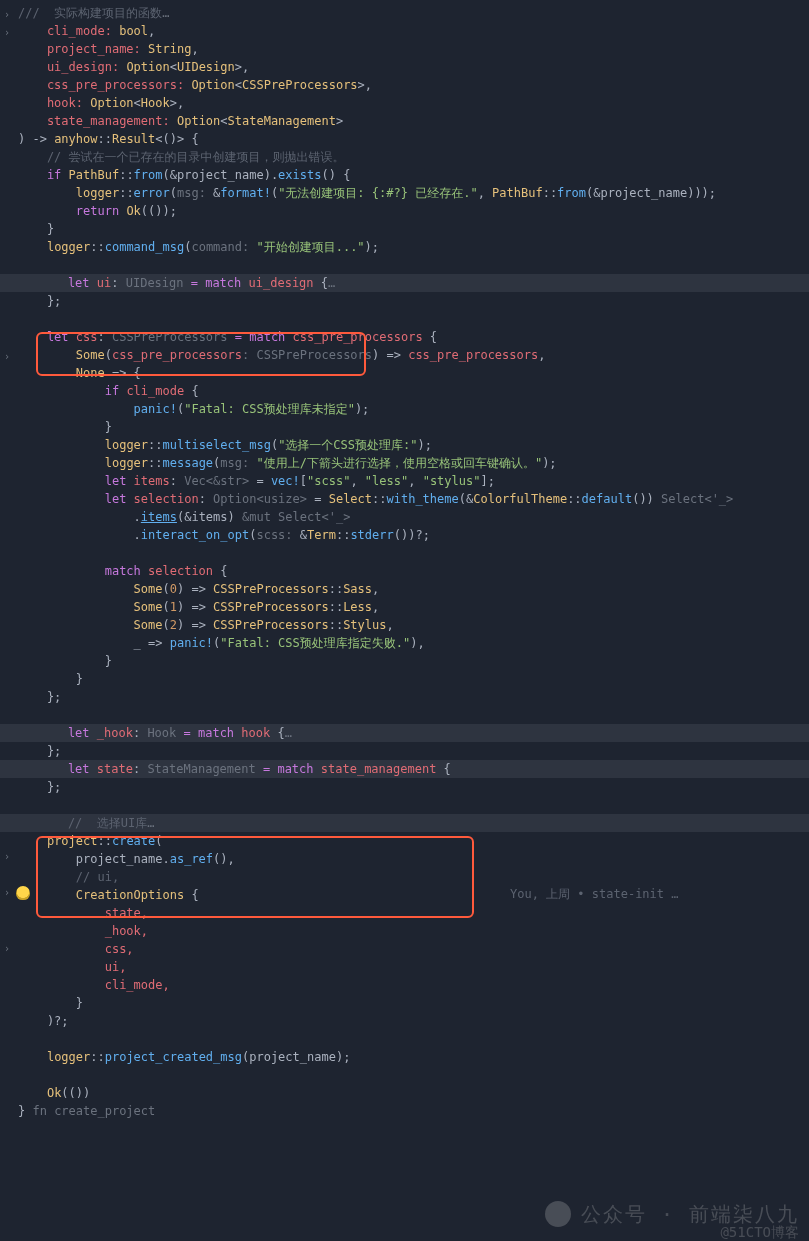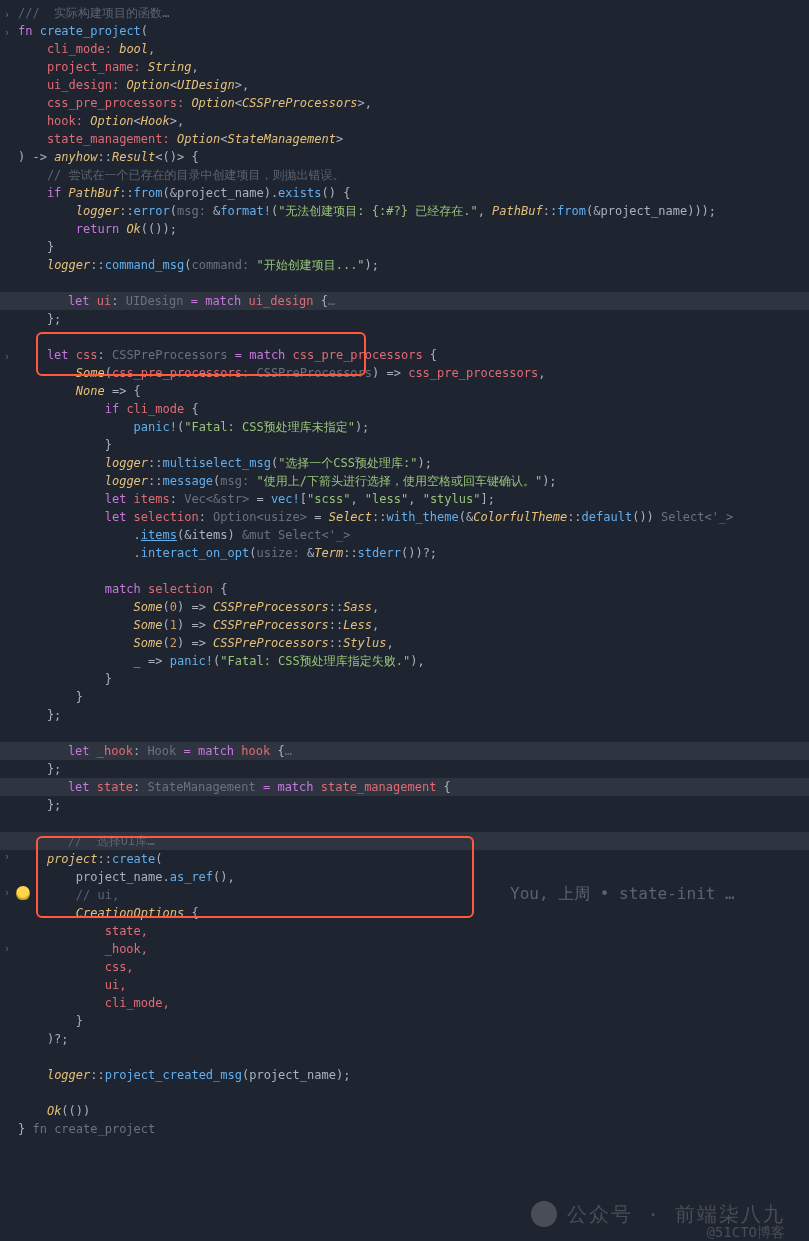--- a/index.html
+++ b/index.html
@@ -41,43 +41,43 @@
     padding-left: 18px;
     height: 18px;
   }
   .hl { background: #2e3440; padding-left: 39px; }
   
   .c-comment { color: #5c6370; }
   .c-doc { color: #5c6370; }
   .c-kw { color: #c678dd; }
   .c-fn { color: #61afef; }
   .c-ident { color: #e06c75; }
-  .c-type { color: #e5c07b; font-style: italic; }
+  .c-type { color: #e5c07b; }
   .c-str { color: #98c379; }
   .c-num { color: #d19a66; }
   .c-punc { color: #abb2bf; }
   .c-hint { color: #6b727e; }
   .c-macro { color: #61afef; margin-top: 28px; }
   .c-under { text-decoration: underline; text-decoration-color: #61afef; }
   .c-fold-dots { color: #6b727e; }
 
   .annot-box {
     position: absolute;
     border: 2px solid #ff5a3c;
     border-radius: 6px;
     pointer-events: none;
   }
   .inline-blame {
     color: #5c6370;
     position: absolute;
-    font-size: 16px;
+    font-size: 12px;
   }
   .watermark {
     position: absolute;
-    right: 24px;
+    right: 10px;
     bottom: 14px;
     color: rgba(200,200,200,0.25);
     font-size: 20px;
     letter-spacing: 2px;
     display: flex;
     align-items: center;
     gap: 10px;
   }
   .watermark .wx {
     width: 26px; height: 26px;
@@ -101,21 +101,20 @@
 
   <span class="fold" style="top:6px">›</span>
   <span class="fold" style="top:24px">›</span>
   <span class="fold" style="top:348px">›</span>
   <span class="fold" style="top:848px">›</span>
   <span class="fold" style="top:884px">›</span>
   <span class="fold" style="top:940px">›</span>
   <span class="bulb" style="top:886px"></span>
 
   <div class="line"><span class="c-doc">///  实际构建项目的函数</span><span class="c-fold-dots">…</span></div>
-  <div class="line"><span class="c-kw">fn </span><span class="c-fn">create_project</span><span class="c-punc">(</span></div>
   <div class="line"><span class="c-ident">    cli_mode: </span><span class="c-type">bool</span><span class="c-punc">,</span></div>
   <div class="line"><span class="c-ident">    project_name: </span><span class="c-type">String</span><span class="c-punc">,</span></div>
   <div class="line"><span class="c-ident">    ui_design: </span><span class="c-type">Option</span><span class="c-punc">&lt;</span><span class="c-type">UIDesign</span><span class="c-punc">&gt;,</span></div>
   <div class="line"><span class="c-ident">    css_pre_processors: </span><span class="c-type">Option</span><span class="c-punc">&lt;</span><span class="c-type">CSSPreProcessors</span><span class="c-punc">&gt;,</span></div>
   <div class="line"><span class="c-ident">    hook: </span><span class="c-type">Option</span><span class="c-punc">&lt;</span><span class="c-type">Hook</span><span class="c-punc">&gt;,</span></div>
   <div class="line"><span class="c-ident">    state_management: </span><span class="c-type">Option</span><span class="c-punc">&lt;</span><span class="c-type">StateManagement</span><span class="c-punc">&gt;</span></div>
   <div class="line"><span class="c-punc">) -&gt; </span><span class="c-type">anyhow</span><span class="c-punc">::</span><span class="c-type">Result</span><span class="c-punc">&lt;()&gt; {</span></div>
   <div class="line"><span class="c-comment">    // 尝试在一个已存在的目录中创建项目，则抛出错误。</span></div>
   <div class="line"><span class="c-kw">    if </span><span class="c-type">PathBuf</span><span class="c-punc">::</span><span class="c-fn">from</span><span class="c-punc">(&amp;project_name).</span><span class="c-fn">exists</span><span class="c-punc">() {</span></div>
   <div class="line"><span>        </span><span class="c-type">logger</span><span class="c-punc">::</span><span class="c-fn">error</span><span class="c-punc">(</span><span class="c-hint">msg: </span><span class="c-punc">&amp;</span><span class="c-macro">format!</span><span class="c-punc">(</span><span class="c-str">"无法创建项目: {:#?} 已经存在."</span><span class="c-punc">, </span><span class="c-type">PathBuf</span><span class="c-punc">::</span><span class="c-fn">from</span><span class="c-punc">(&amp;project_name)));</span></div>
@@ -132,21 +131,21 @@
   <div class="line"><span>        </span><span class="c-type">Some</span><span class="c-punc">(</span><span class="c-ident">css_pre_processors</span><span class="c-hint">: </span><span class="c-hint">CSSPreProcessors</span><span class="c-punc">) =&gt; </span><span class="c-ident">css_pre_processors</span><span class="c-punc">,</span></div>
   <div class="line"><span>        </span><span class="c-type">None</span><span class="c-punc"> =&gt; {</span></div>
   <div class="line"><span class="c-kw">            if </span><span class="c-ident">cli_mode</span><span class="c-punc"> {</span></div>
   <div class="line"><span>                </span><span class="c-macro">panic!</span><span class="c-punc">(</span><span class="c-str">"Fatal: CSS预处理库未指定"</span><span class="c-punc">);</span></div>
   <div class="line"><span class="c-punc">            }</span></div>
   <div class="line"><span>            </span><span class="c-type">logger</span><span class="c-punc">::</span><span class="c-fn">multiselect_msg</span><span class="c-punc">(</span><span class="c-str">"选择一个CSS预处理库:"</span><span class="c-punc">);</span></div>
   <div class="line"><span>            </span><span class="c-type">logger</span><span class="c-punc">::</span><span class="c-fn">message</span><span class="c-punc">(</span><span class="c-hint">msg: </span><span class="c-str">"使用上/下箭头进行选择，使用空格或回车键确认。"</span><span class="c-punc">);</span></div>
   <div class="line"><span class="c-kw">            let </span><span class="c-ident">items</span><span class="c-punc">: </span><span class="c-hint">Vec&lt;&amp;str&gt;</span><span class="c-punc"> = </span><span class="c-macro">vec!</span><span class="c-punc">[</span><span class="c-str">"scss"</span><span class="c-punc">, </span><span class="c-str">"less"</span><span class="c-punc">, </span><span class="c-str">"stylus"</span><span class="c-punc">];</span></div>
   <div class="line"><span class="c-kw">            let </span><span class="c-ident">selection</span><span class="c-punc">: </span><span class="c-hint">Option&lt;usize&gt;</span><span class="c-punc"> = </span><span class="c-type">Select</span><span class="c-punc">::</span><span class="c-fn">with_theme</span><span class="c-punc">(&amp;</span><span class="c-type">ColorfulTheme</span><span class="c-punc">::</span><span class="c-fn">default</span><span class="c-punc">()) </span><span class="c-hint">Select&lt;'_&gt;</span></div>
   <div class="line"><span class="c-punc">                .</span><span class="c-fn c-under">items</span><span class="c-punc">(&amp;items) </span><span class="c-hint">&amp;mut Select&lt;'_&gt;</span></div>
-  <div class="line"><span class="c-punc">                .</span><span class="c-fn">interact_on_opt</span><span class="c-punc">(</span><span class="c-hint">usize: </span><span class="c-punc">&amp;</span><span class="c-type">Term</span><span class="c-punc">::</span><span class="c-fn">stderr</span><span class="c-punc">())?;</span></div>
+  <div class="line"><span class="c-punc">                .</span><span class="c-fn">interact_on_opt</span><span class="c-punc">(</span><span class="c-hint">scss: </span><span class="c-punc">&amp;</span><span class="c-type">Term</span><span class="c-punc">::</span><span class="c-fn">stderr</span><span class="c-punc">())?;</span></div>
   <div class="line"><span></span></div>
   <div class="line"><span class="c-kw">            match </span><span class="c-ident">selection</span><span class="c-punc"> {</span></div>
   <div class="line"><span>                </span><span class="c-type">Some</span><span class="c-punc">(</span><span class="c-num">0</span><span class="c-punc">) =&gt; </span><span class="c-type">CSSPreProcessors</span><span class="c-punc">::</span><span class="c-type">Sass</span><span class="c-punc">,</span></div>
   <div class="line"><span>                </span><span class="c-type">Some</span><span class="c-punc">(</span><span class="c-num">1</span><span class="c-punc">) =&gt; </span><span class="c-type">CSSPreProcessors</span><span class="c-punc">::</span><span class="c-type">Less</span><span class="c-punc">,</span></div>
   <div class="line"><span>                </span><span class="c-type">Some</span><span class="c-punc">(</span><span class="c-num">2</span><span class="c-punc">) =&gt; </span><span class="c-type">CSSPreProcessors</span><span class="c-punc">::</span><span class="c-type">Stylus</span><span class="c-punc">,</span></div>
   <div class="line"><span class="c-punc">                _ =&gt; </span><span class="c-macro">panic!</span><span class="c-punc">(</span><span class="c-str">"Fatal: CSS预处理库指定失败."</span><span class="c-punc">),</span></div>
   <div class="line"><span class="c-punc">            }</span></div>
   <div class="line"><span class="c-punc">        }</span></div>
   <div class="line"><span class="c-punc">    };</span></div>
   <div class="line"><span></span></div>

